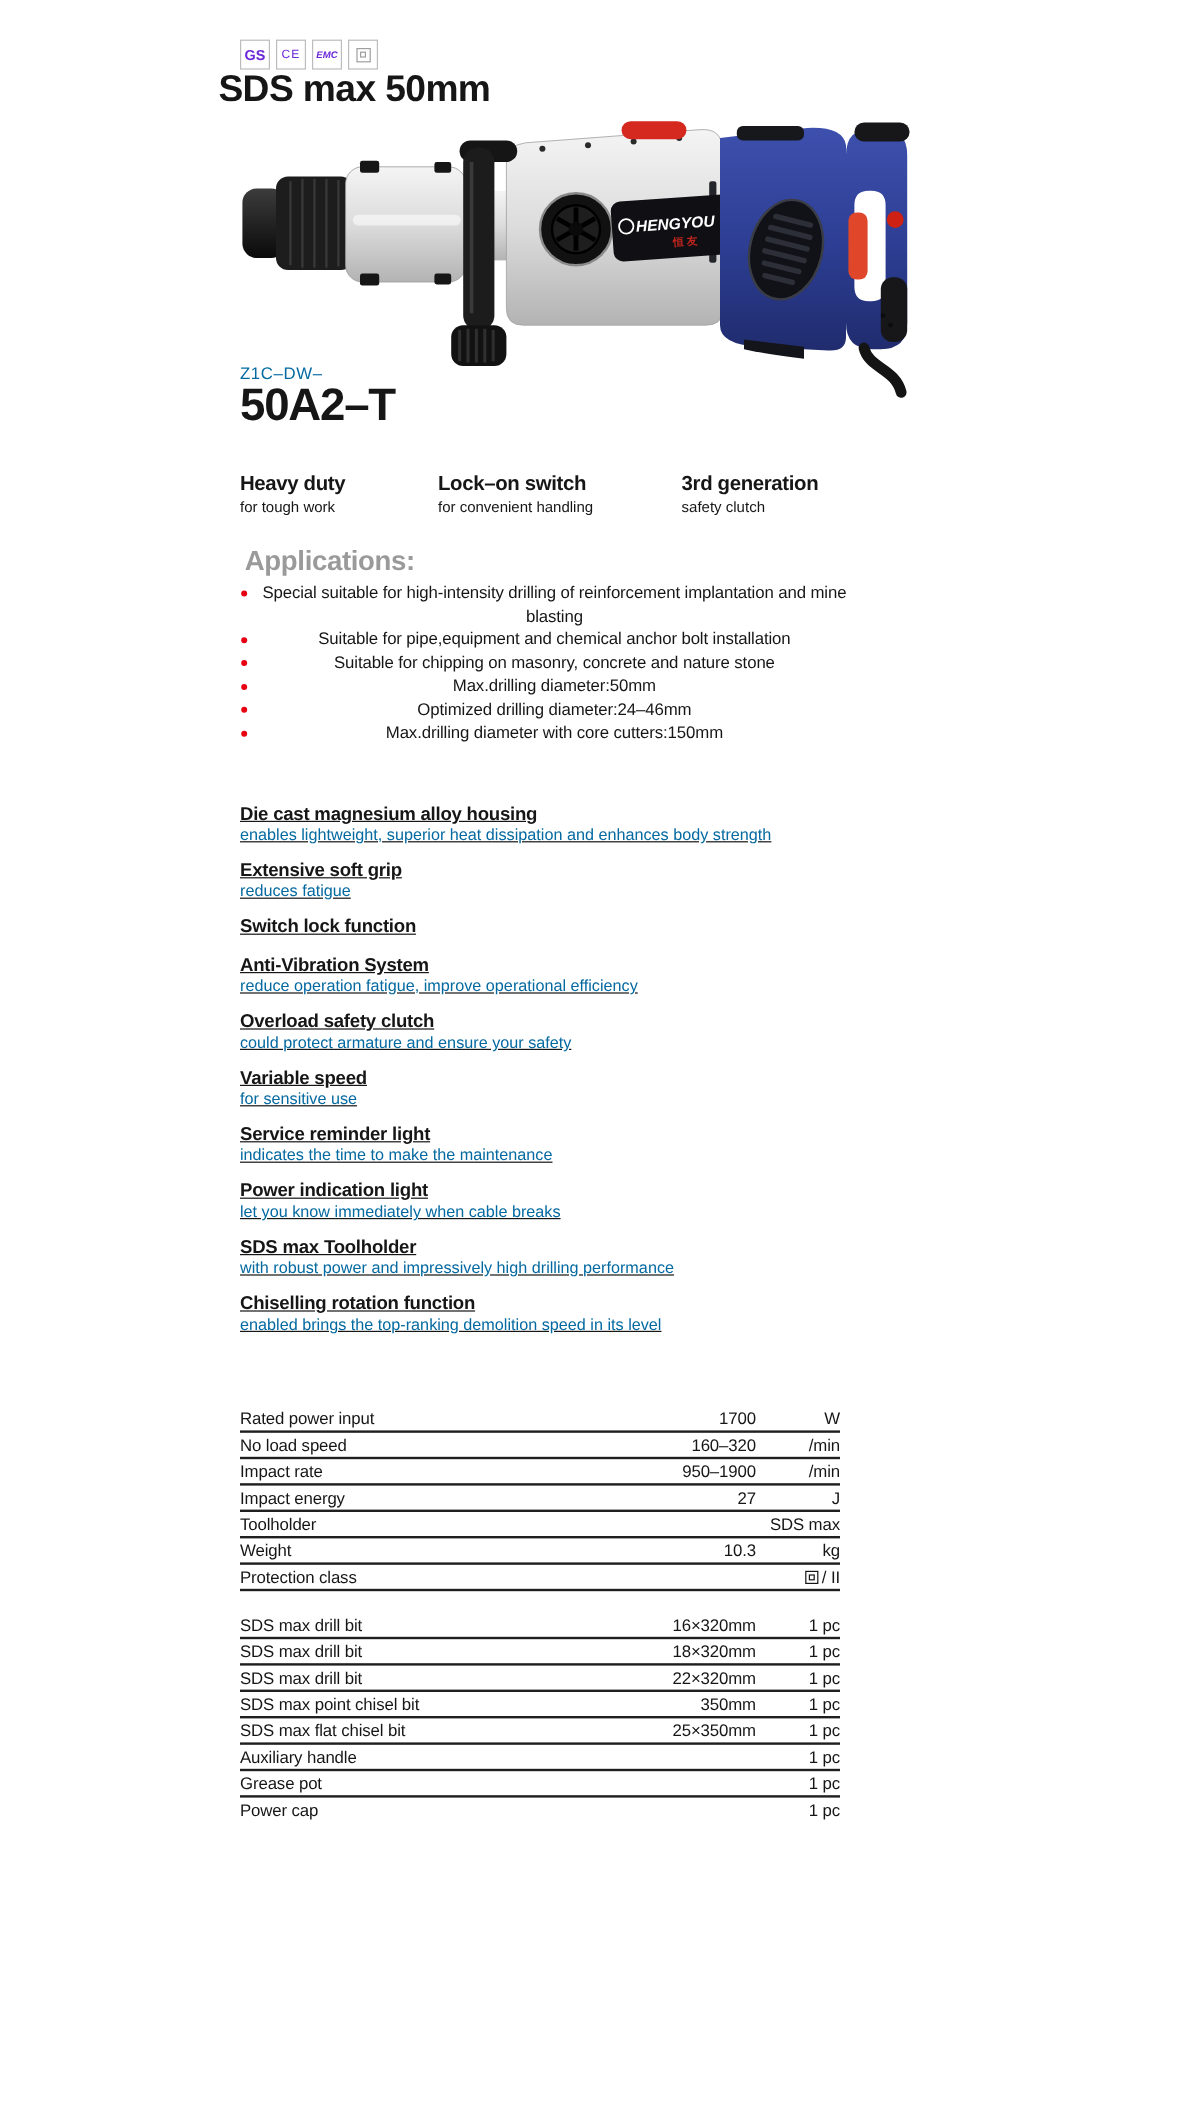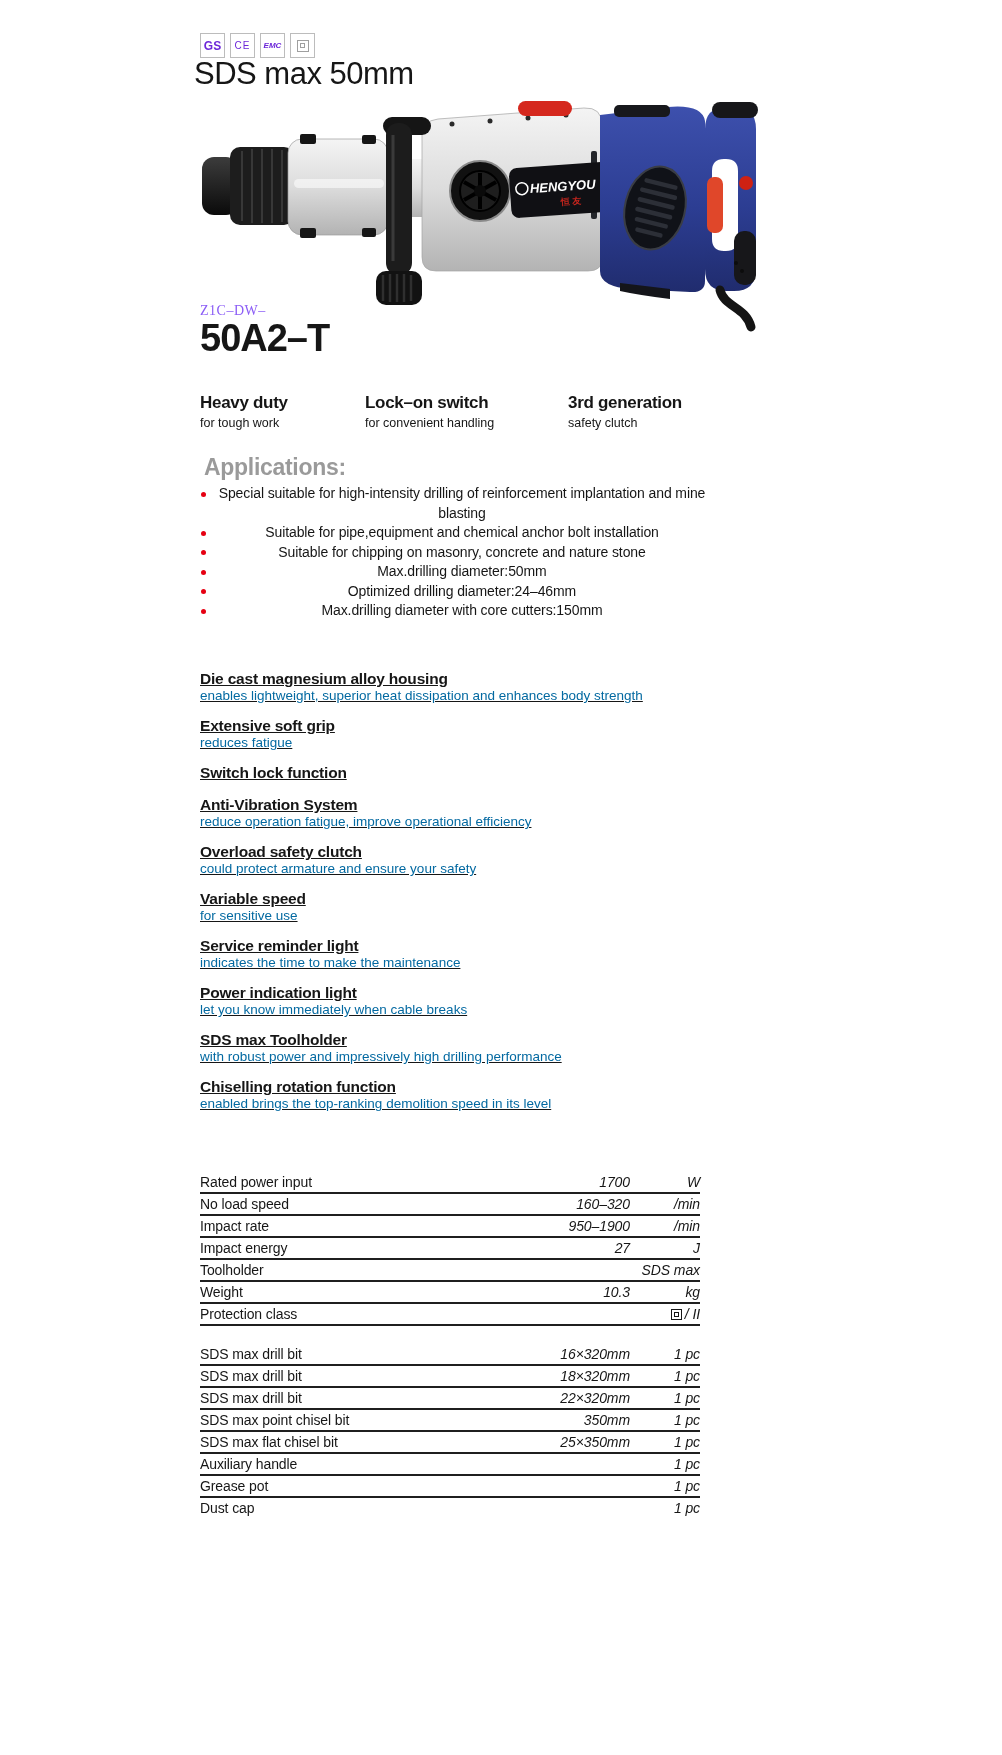--- a/index.html
+++ b/index.html
@@ -8,26 +8,26 @@
 
   
   .badges{position:absolute;left:200px;top:33px;display:flex;gap:5px;}
   .badge{box-sizing:border-box;width:25px;height:25px;border:1px solid #bcbcbc;color:#6d28d9;
          display:flex;align-items:center;justify-content:center;font-weight:700;font-size:12px;}
   .badge.ce{font-weight:400;font-size:10px;letter-spacing:1px;}
   .badge.emc{font-size:8px;font-style:italic;}
   .sq-outer{width:12px;height:12px;border:1.5px solid #9f9f9f;display:flex;align-items:center;justify-content:center;box-sizing:border-box;}
   .sq-inner{width:5px;height:5px;border:1.5px solid #9f9f9f;box-sizing:border-box;}
 
-  .title{position:absolute;left:194px;top:56px;font-size:31px;font-weight:400;letter-spacing:-0.5px;}
+  .title{position:absolute;left:182px;top:56px;font-size:31px;font-weight:700;letter-spacing:-0.5px;}
 
   .drill{position:absolute;left:200px;top:93px;width:560px;height:240px;}
 
   .model{position:absolute;left:200px;top:303px;}
-  .model-prefix{font-size:14px;color:#8b5cf6;letter-spacing:0.5px;font-family:Liberation Serif, serif;}
+  .model-prefix{font-size:14px;color:#0369a1;letter-spacing:0.5px;}
   .model-name{font-size:38px;font-weight:700;letter-spacing:-1px;line-height:38px;}
 
   .highlights{position:absolute;left:200px;top:393px;display:grid;grid-template-columns:165px 203px 145px;}
   .hl-title{font-size:17px;font-weight:700;letter-spacing:-0.3px;}
   .hl-sub{font-size:12.5px;margin-top:3px;}
 
   .apps-heading{position:absolute;left:204px;top:454px;font-size:23px;font-weight:700;color:#9a9a9a;letter-spacing:-0.3px;}
   .apps{position:absolute;left:200px;top:484px;width:512px;margin:0;padding:0;list-style:none;}
   .apps li{position:relative;padding-left:12px;font-size:14px;line-height:19.5px;letter-spacing:-0.1px;text-align:center;}
   .apps li::before{content:"";position:absolute;left:1px;top:7.5px;width:5px;height:5px;border-radius:50%;background:#e60012;}
@@ -35,21 +35,21 @@
   .features{position:absolute;left:200px;top:669px;width:512px;text-decoration:underline;}
   .feat{margin-bottom:13px;}
   .feat-title{font-size:15.5px;font-weight:700;line-height:19px;letter-spacing:-0.2px;}
   .feat-desc{font-size:13.5px;line-height:15px;color:#0369a1;}
   .feat-desc:empty{display:none;}
 
   table{border-collapse:collapse;table-layout:fixed;}
   .spec-table{position:absolute;left:200px;top:1172px;width:500px;}
   .acc-table{position:absolute;left:200px;top:1344px;width:500px;}
   td{border-bottom:2px solid #1f1f1f;font-size:14px;line-height:16px;padding:2px 0;vertical-align:bottom;letter-spacing:-0.1px;}
-  .c-val,.c-unit,.c-merged{text-align:right;white-space:nowrap;font-style:italic;}
+  .c-val,.c-unit,.c-merged{text-align:right;white-space:nowrap;}
   .acc-table tr:last-child td{border-bottom:none;}
 
   .dins{display:inline-block;width:9px;height:9px;border:1.5px solid #161616;vertical-align:-1px;position:relative;box-sizing:content-box;margin-right:3px;}
   .dins::after{content:"";position:absolute;left:2px;top:2px;width:3px;height:3px;border:1.5px solid #161616;}
 </style>
 </head>
 <body>
 
 <div class="page">
 
@@ -343,20 +343,20 @@
         <td>Auxiliary handle</td>
         <td class="c-val"></td>
         <td class="c-unit">1 pc</td>
       </tr>
       <tr>
         <td>Grease pot</td>
         <td class="c-val"></td>
         <td class="c-unit">1 pc</td>
       </tr>
       <tr>
-        <td>Dust cap</td>
+        <td>Power cap</td>
         <td class="c-val"></td>
         <td class="c-unit">1 pc</td>
       </tr>
     </tbody>
   </table>
 
 </div>
 
 </body></html>

